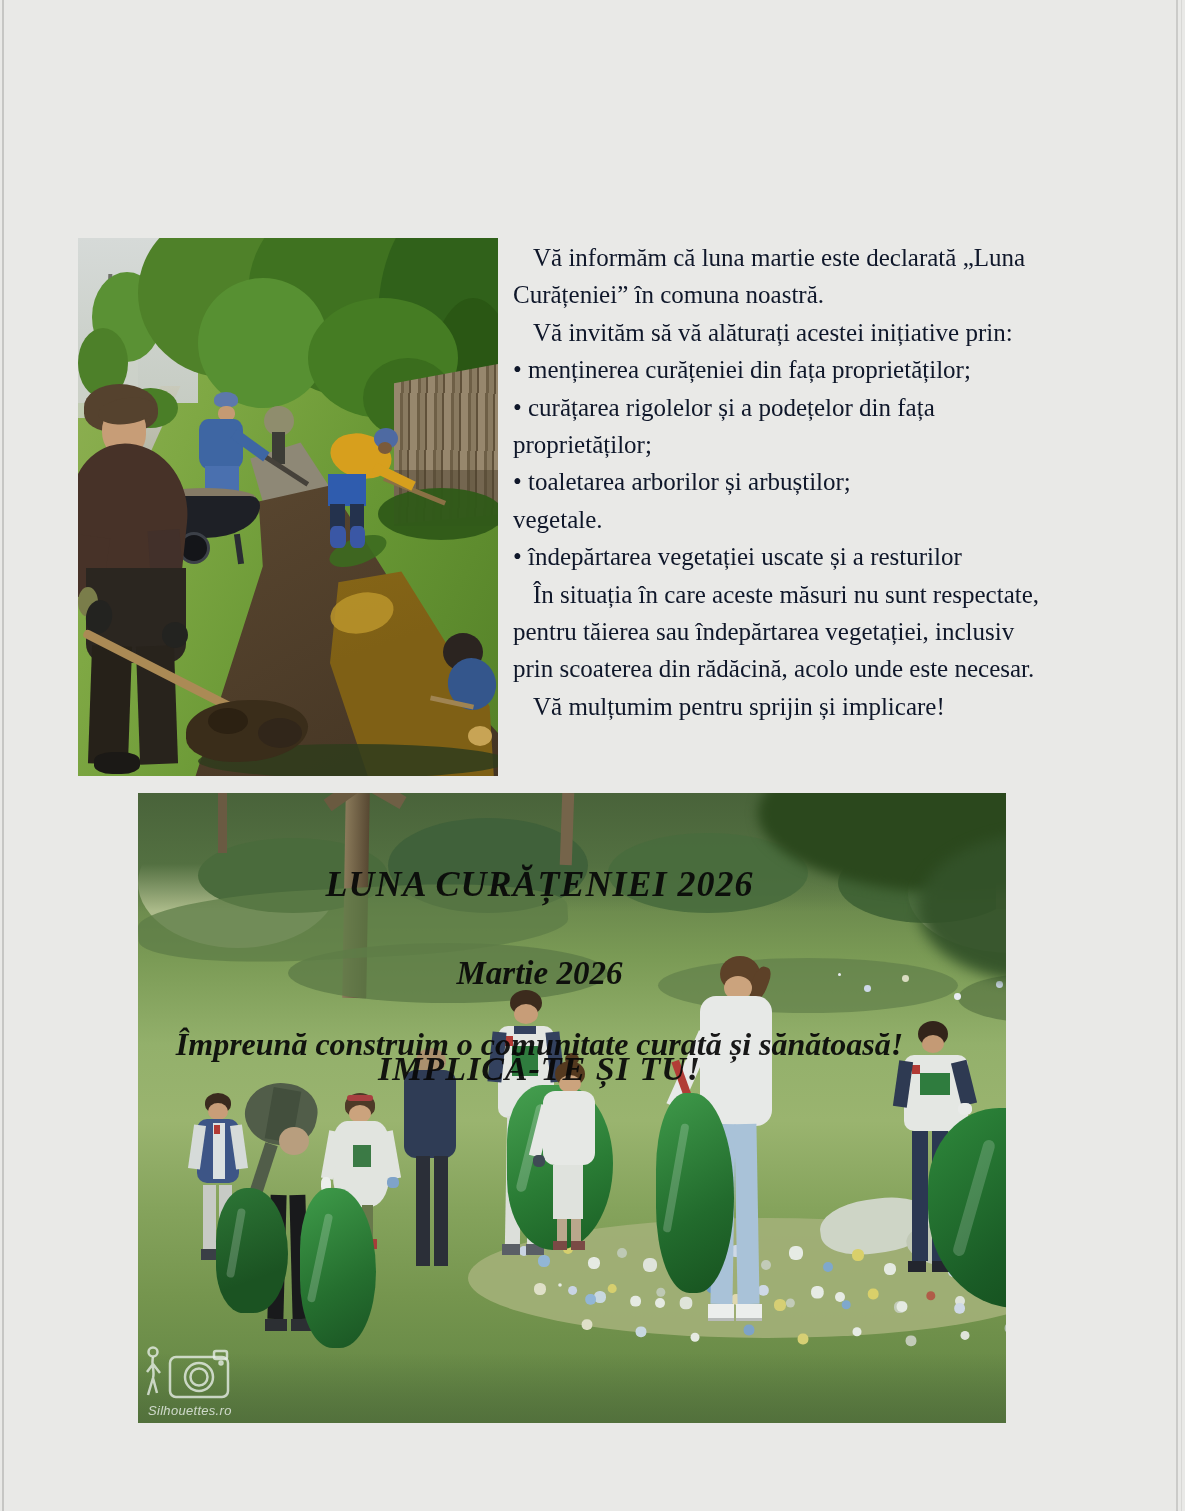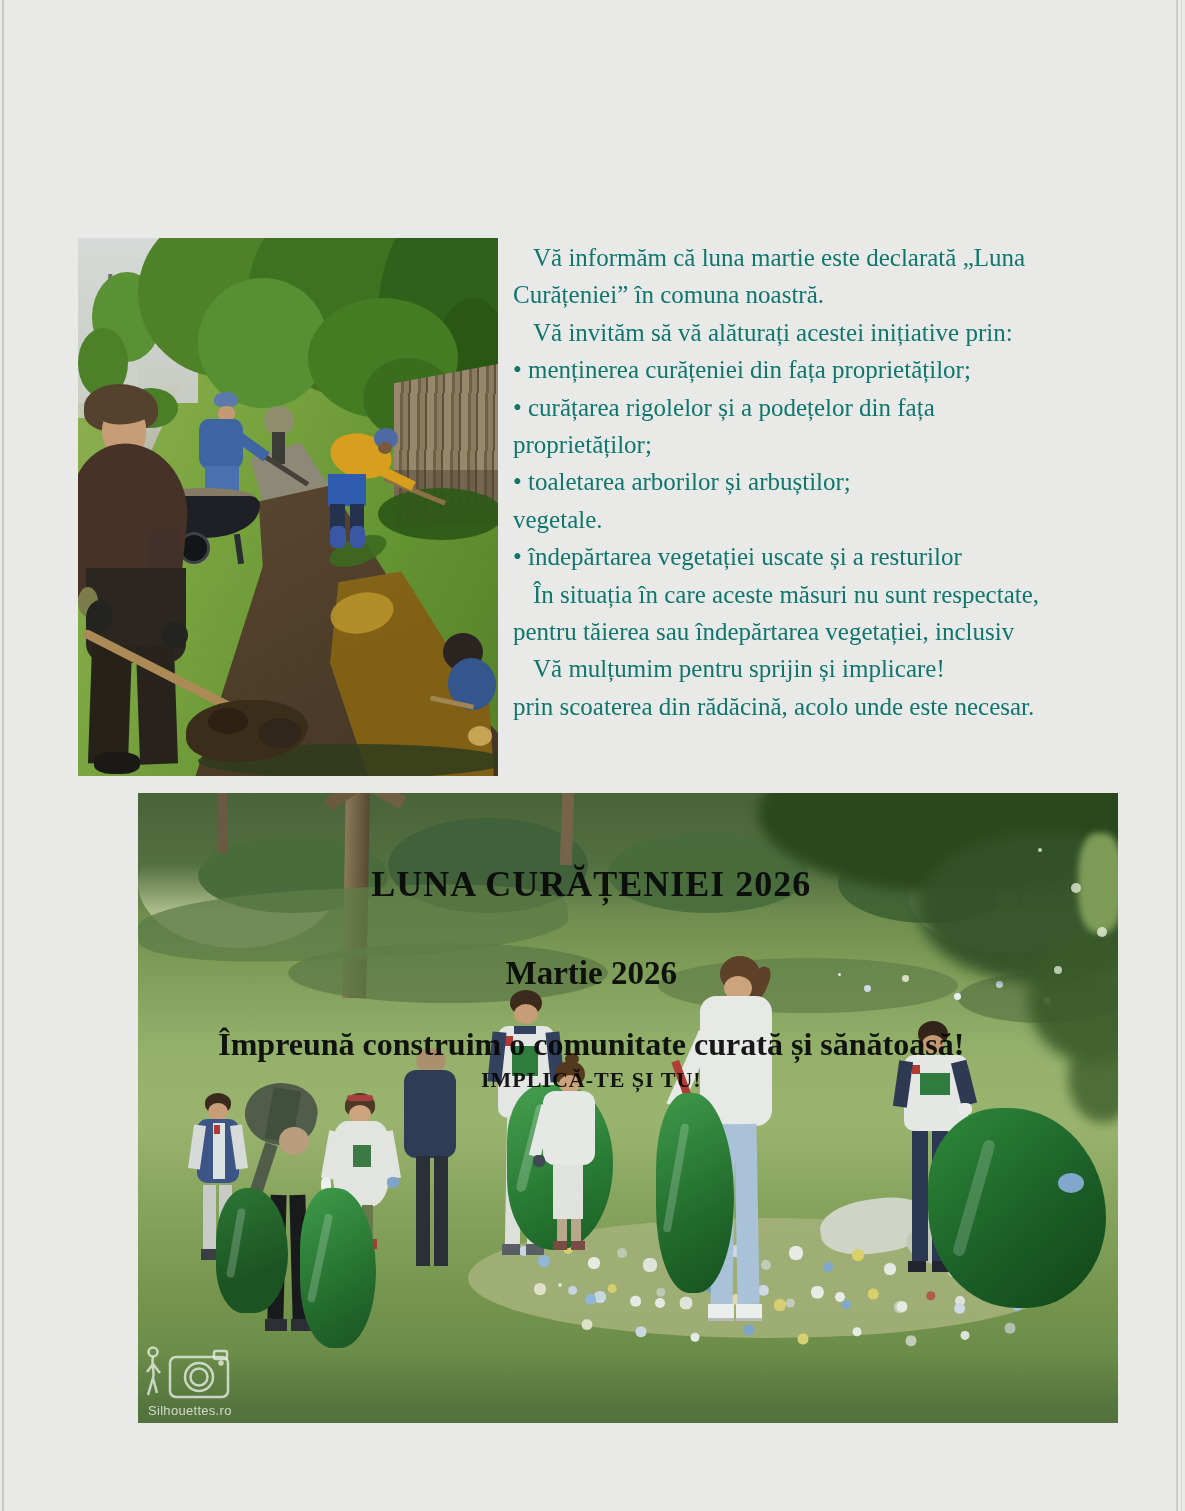--- a/index.html
+++ b/index.html
@@ -4,40 +4,40 @@
 <style>
   html,body{margin:0;padding:0;background:#dedede;}
   .page{position:relative;width:1185px;height:1511px;background:#e9e9e7;overflow:hidden;
         font-family:"Liberation Serif","DejaVu Serif",serif;}
   .edge{position:absolute;top:0;height:100%;}
   
   .title{position:absolute;left:0;top:124px;width:100%;text-align:center;
          font-size:38px;font-weight:bold;color:#161616;letter-spacing:.5px;line-height:42px;}
   .title span{display:inline-block;transform:scaleX(.93);transform-origin:center;}
   
-  .article{position:absolute;left:513px;top:239px;width:650px;color:#0f766e;
+  .article{position:absolute;left:513px;top:239px;width:650px;color:#0f172a;
            font-size:25px;line-height:37.4px;}
   .article .line{white-space:nowrap;}
   .article .indent{padding-left:20px;}
   
   .photo{position:absolute;overflow:hidden;}
   .photo *{position:absolute;}
   .photo-top{left:78px;top:238px;width:420px;height:538px;
      background:linear-gradient(115deg,#93b257 0%,#7fa844 30%,#689734 62%,#548128 100%);}
-  .photo-bottom{left:138px;top:793px;width:980px;height:630px;
-     background:linear-gradient(180deg,#55713f 0%,#5f7b46 10%,#7a9a55 26%,#93b06b 40%,#9ab46f 52%,#85a35c 66%,#75954e 80%,#688a47 92%,#5f8142 100%);}
+  .photo-bottom{left:138px;top:793px;width:868px;height:630px;
+     background:linear-gradient(180deg,#55713f 0%,#5f7b46 10%,#7a9a55 26%,#93b06b 40%,#9ab46f 52%,#85a35c 66%,#75954e 80%,#688a47 92%,#5f8142 100%);font-style:italic;}
   .blob{border-radius:50%;}
   
   .ov{position:absolute;left:0;width:92.5%;text-align:center;font-weight:bold;
       color:rgba(8,8,8,.93);font-family:"Liberation Serif",serif;white-space:nowrap;}
   .ov1{top:70px;font-size:36px;letter-spacing:1px;}
   .ov2{top:119px;font-size:33px;}
   .ov3{top:162px;font-size:33px;}
   .ov4{top:233px;font-size:32px;}
-  .ov5{top:274px;font-size:22px;letter-spacing:1px;}
+  .ov5{top:257px;font-size:34px;letter-spacing:1px;}
   
   .wm{position:absolute;left:6px;top:552px;color:rgba(233,239,233,.82);}
   .wm-label{position:absolute;left:4px;top:58px;font-size:13px;
             font-family:"Liberation Sans",sans-serif;letter-spacing:.3px;}
   .speck1{width:4px;height:4px;border-radius:50%;background:#e6ebe4;
     box-shadow:14px 6px 0 3px #c9d4e4,34px 16px 0 4px #92b6d6,58px 4px 0 3px #d6cf6e,
       84px 18px 0 4px #e5eae2,112px 8px 0 3px #bec9b4,140px 20px 0 5px #dfe4da,
       168px 4px 0 3px #6f9cc4,196px 16px 0 4px #e0d8ae,226px 6px 0 4px #cfd9e6,
       256px 20px 0 3px #c2cbb8,286px 8px 0 5px #e6ebe4,318px 22px 0 3px #7fa8cc,
       348px 10px 0 4px #d9d06a,380px 24px 0 4px #e5eae2,412px 12px 0 3px #b05c48,
@@ -147,22 +147,22 @@
     <div class="line">Curățeniei” în comuna noastră.</div>
     <div class="line indent">Vă invităm să vă alăturați acestei inițiative prin:</div>
     <div class="line">• menținerea curățeniei din fața proprietăților;</div>
     <div class="line">• curățarea rigolelor și a podețelor din fața</div>
     <div class="line">proprietăților;</div>
     <div class="line">• toaletarea arborilor și arbuștilor;</div>
     <div class="line">vegetale.</div>
     <div class="line">• îndepărtarea vegetației uscate și a resturilor</div>
     <div class="line indent">În situația în care aceste măsuri nu sunt respectate,</div>
     <div class="line">pentru tăierea sau îndepărtarea vegetației, inclusiv</div>
+    <div class="line">prin scoaterea din rădăcină, acolo unde este necesar.</div>
     <div class="line indent">Vă mulțumim pentru sprijin și implicare!</div>
-    <div class="line">prin scoaterea din rădăcină, acolo unde este necesar.</div>
   </div>
 
   <div class="photo photo-bottom">
     <div class="blob" style="left:0;top:25px;width:200px;height:130px;background:#b7c395;opacity:.85;"></div>
     <div class="blob" style="left:770px;top:40px;width:210px;height:120px;background:#c0cc9b;opacity:.8;"></div>
     <div style="left:0;top:0;width:980px;height:118px;background:linear-gradient(180deg,#49633a,#537041 60%,rgba(83,112,65,0));"></div>
     <div class="blob" style="left:60px;top:45px;width:190px;height:75px;background:#4a6b3c;"></div>
     <div class="blob" style="left:250px;top:25px;width:200px;height:95px;background:#40613a;"></div>
     <div class="blob" style="left:470px;top:40px;width:200px;height:80px;background:#486b3d;opacity:.9;"></div>
     <div class="blob" style="left:700px;top:50px;width:180px;height:80px;background:#3c5f33;opacity:.85;"></div>

